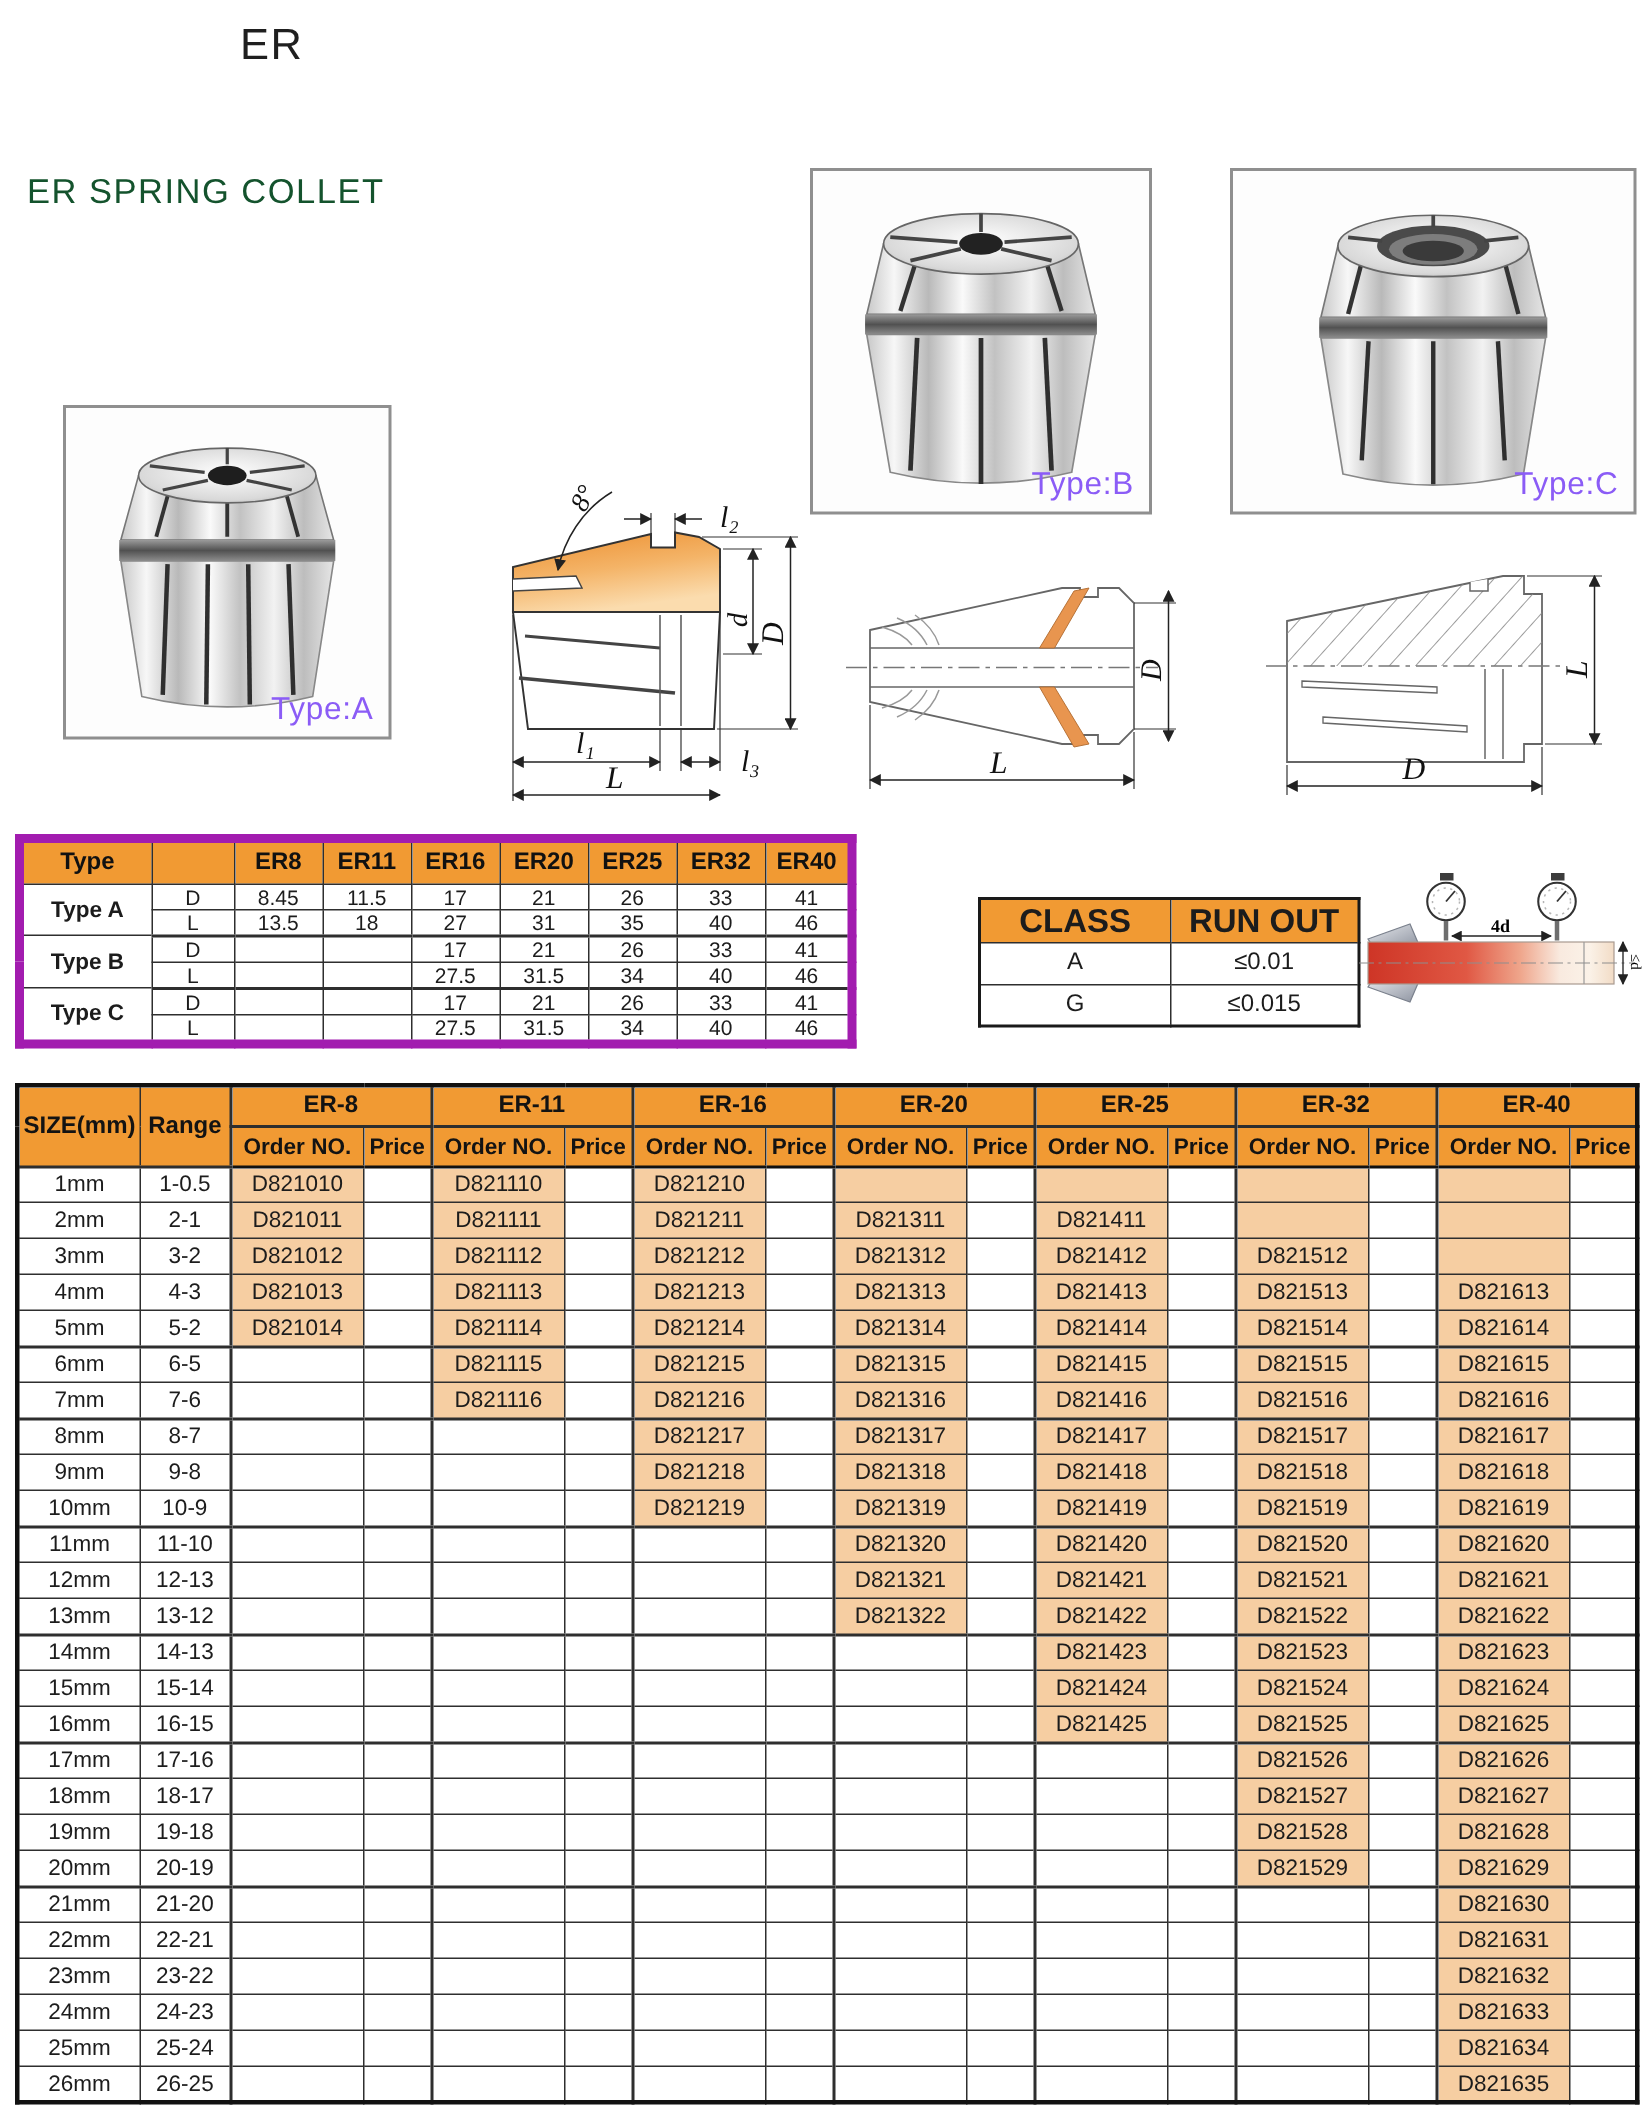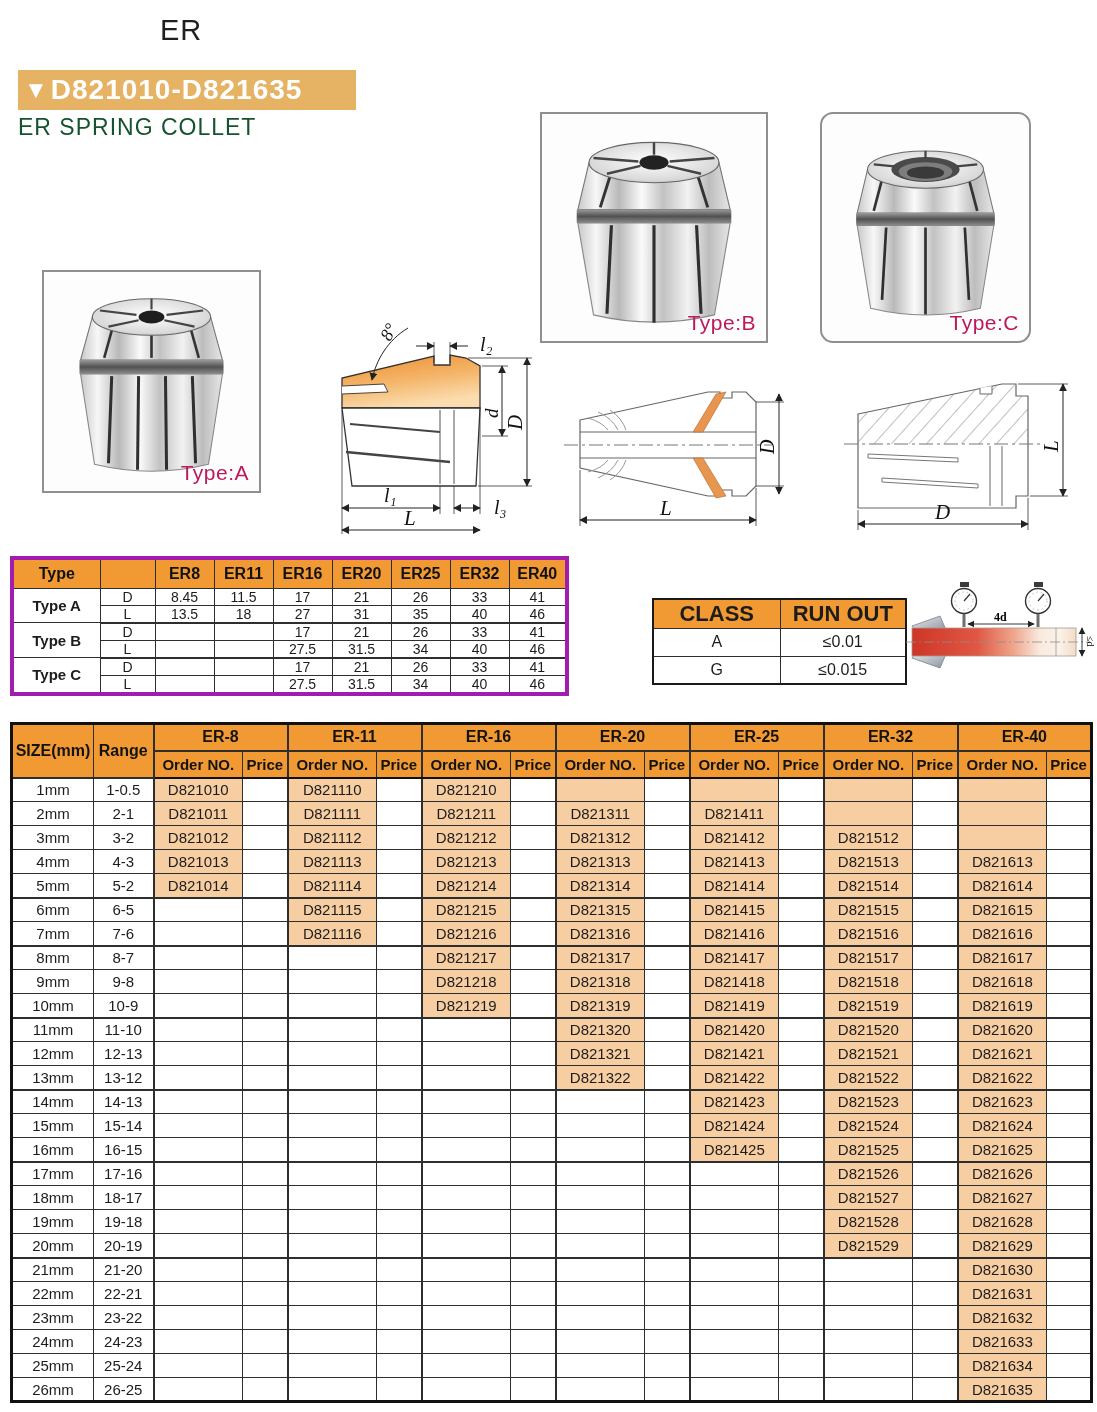--- a/index.html
+++ b/index.html
@@ -12,38 +12,38 @@
   
   .er-label { left:160px; top:14px; font-size:29px; color:#1f1f1f; letter-spacing:1px; }
   .banner { left:18px; top:70px; width:338px; height:40px; background:var(--banner-orange); color:#ffffff;
             font-size:28px; font-weight:bold; line-height:40px; padding-left:6px; letter-spacing:1px; white-space:nowrap; }
   .banner .tri { font-size:24px; vertical-align:1px; margin-right:2px; }
   .subtitle { left:18px; top:114px; font-size:23px; color:#14532d; letter-spacing:1px; }
 
   
   .photo { border:2px solid #8f8f8f; background:#fdfdfd; }
   .photo svg { display:block; width:100%; height:100%; }
-  .photo .plabel { position:absolute; right:10px; bottom:6px; font-size:21px; color:#be185d; letter-spacing:0.5px; }
+  .photo .plabel { position:absolute; right:10px; bottom:6px; font-size:21px; color:#8b5cf6; letter-spacing:0.5px; }
   #photo-a { left:42px; top:270px; width:219px; height:223px; }
   #photo-b { left:540px; top:112px; width:228px; height:231px; }
-  #photo-c { left:820px; top:112px; width:211px; height:231px;border-radius:13px; }
+  #photo-c { left:820px; top:112px; width:271px; height:231px; }
 
   
   #drawing-1 { left:328px; top:318px; width:236px; height:222px; }
   #drawing-2 { left:550px; top:356px; width:266px; height:180px; }
   #drawing-3 { left:830px; top:356px; width:266px; height:180px; }
   .dwg text { font-family:"Liberation Serif", serif; font-style:italic; fill:#111; }
 
   
   table { border-collapse:collapse; table-layout:fixed; }
   th, td { border:1px solid #2e2e2e; text-align:center; vertical-align:middle; overflow:hidden; white-space:nowrap; }
   thead th { background:var(--header-orange); font-weight:bold; }
 
   
-  #dim-table { left:10px; top:556px; width:557px; border:4px solid #a21caf; }
+  #dim-table { left:10px; top:556px; width:557px; border:6px solid #a21caf; }
   #dim-table th { height:30px; font-size:16px; color:#111; }
   #dim-table td { height:17px; font-size:14px; }
   #dim-table td.type-cell { font-weight:bold; font-size:15px; }
   #dim-table tr.group-end td { border-bottom-width:2px; }
 
   
   .opt-heading { left:642px; top:552px; font-size:24px; color:#2a2a2a; letter-spacing:1px; }
   #class-table { left:652px; top:598px; width:253px; border:2px solid #1a1a1a; }
   #class-table th { height:29px; font-size:22px; }
   #class-table td { height:28px; font-size:16px; }
@@ -106,23 +106,20 @@
       <pattern id="hatch45" width="13" height="13" patternTransform="rotate(42)" patternUnits="userSpaceOnUse">
         <line x1="0" y1="0" x2="0" y2="13" stroke="#8a8a8a" stroke-width="1.1"></line>
       </pattern>
       <marker id="arr" viewBox="0 0 10 10" refX="9" refY="5" markerWidth="8" markerHeight="8" orient="auto-start-reverse">
         <path d="M0,0 L10,5 L0,10 z" fill="#222"></path>
       </marker>
     </defs>
   </svg>
 
   <div class="abs er-label">ER</div>
-  <div class="abs banner">
-    <span class="tri">▼</span><span>D821010-D821635</span>
-  </div>
   <div class="abs subtitle">ER SPRING COLLET</div>
 
   <div class="abs photo" id="photo-a">
     <svg viewBox="0 0 200 200">
       <polygon points="45,40 155,40 166,80 34,80" fill="url(#gMetal)" stroke="#777" stroke-width="1"></polygon>
       <line x1="66" y1="42" x2="56" y2="78" stroke="#333" stroke-width="2.4"></line>
       <line x1="100" y1="42" x2="100" y2="78" stroke="#333" stroke-width="2.4"></line>
       <line x1="134" y1="42" x2="144" y2="78" stroke="#333" stroke-width="2.4"></line>
       <rect x="33" y="80" width="134" height="13" fill="url(#gBand)"></rect>
       <path d="M34,93 L166,93 L153,177 Q100,190 47,177 Z" fill="url(#gMetal)" stroke="#888" stroke-width="1"></path>

